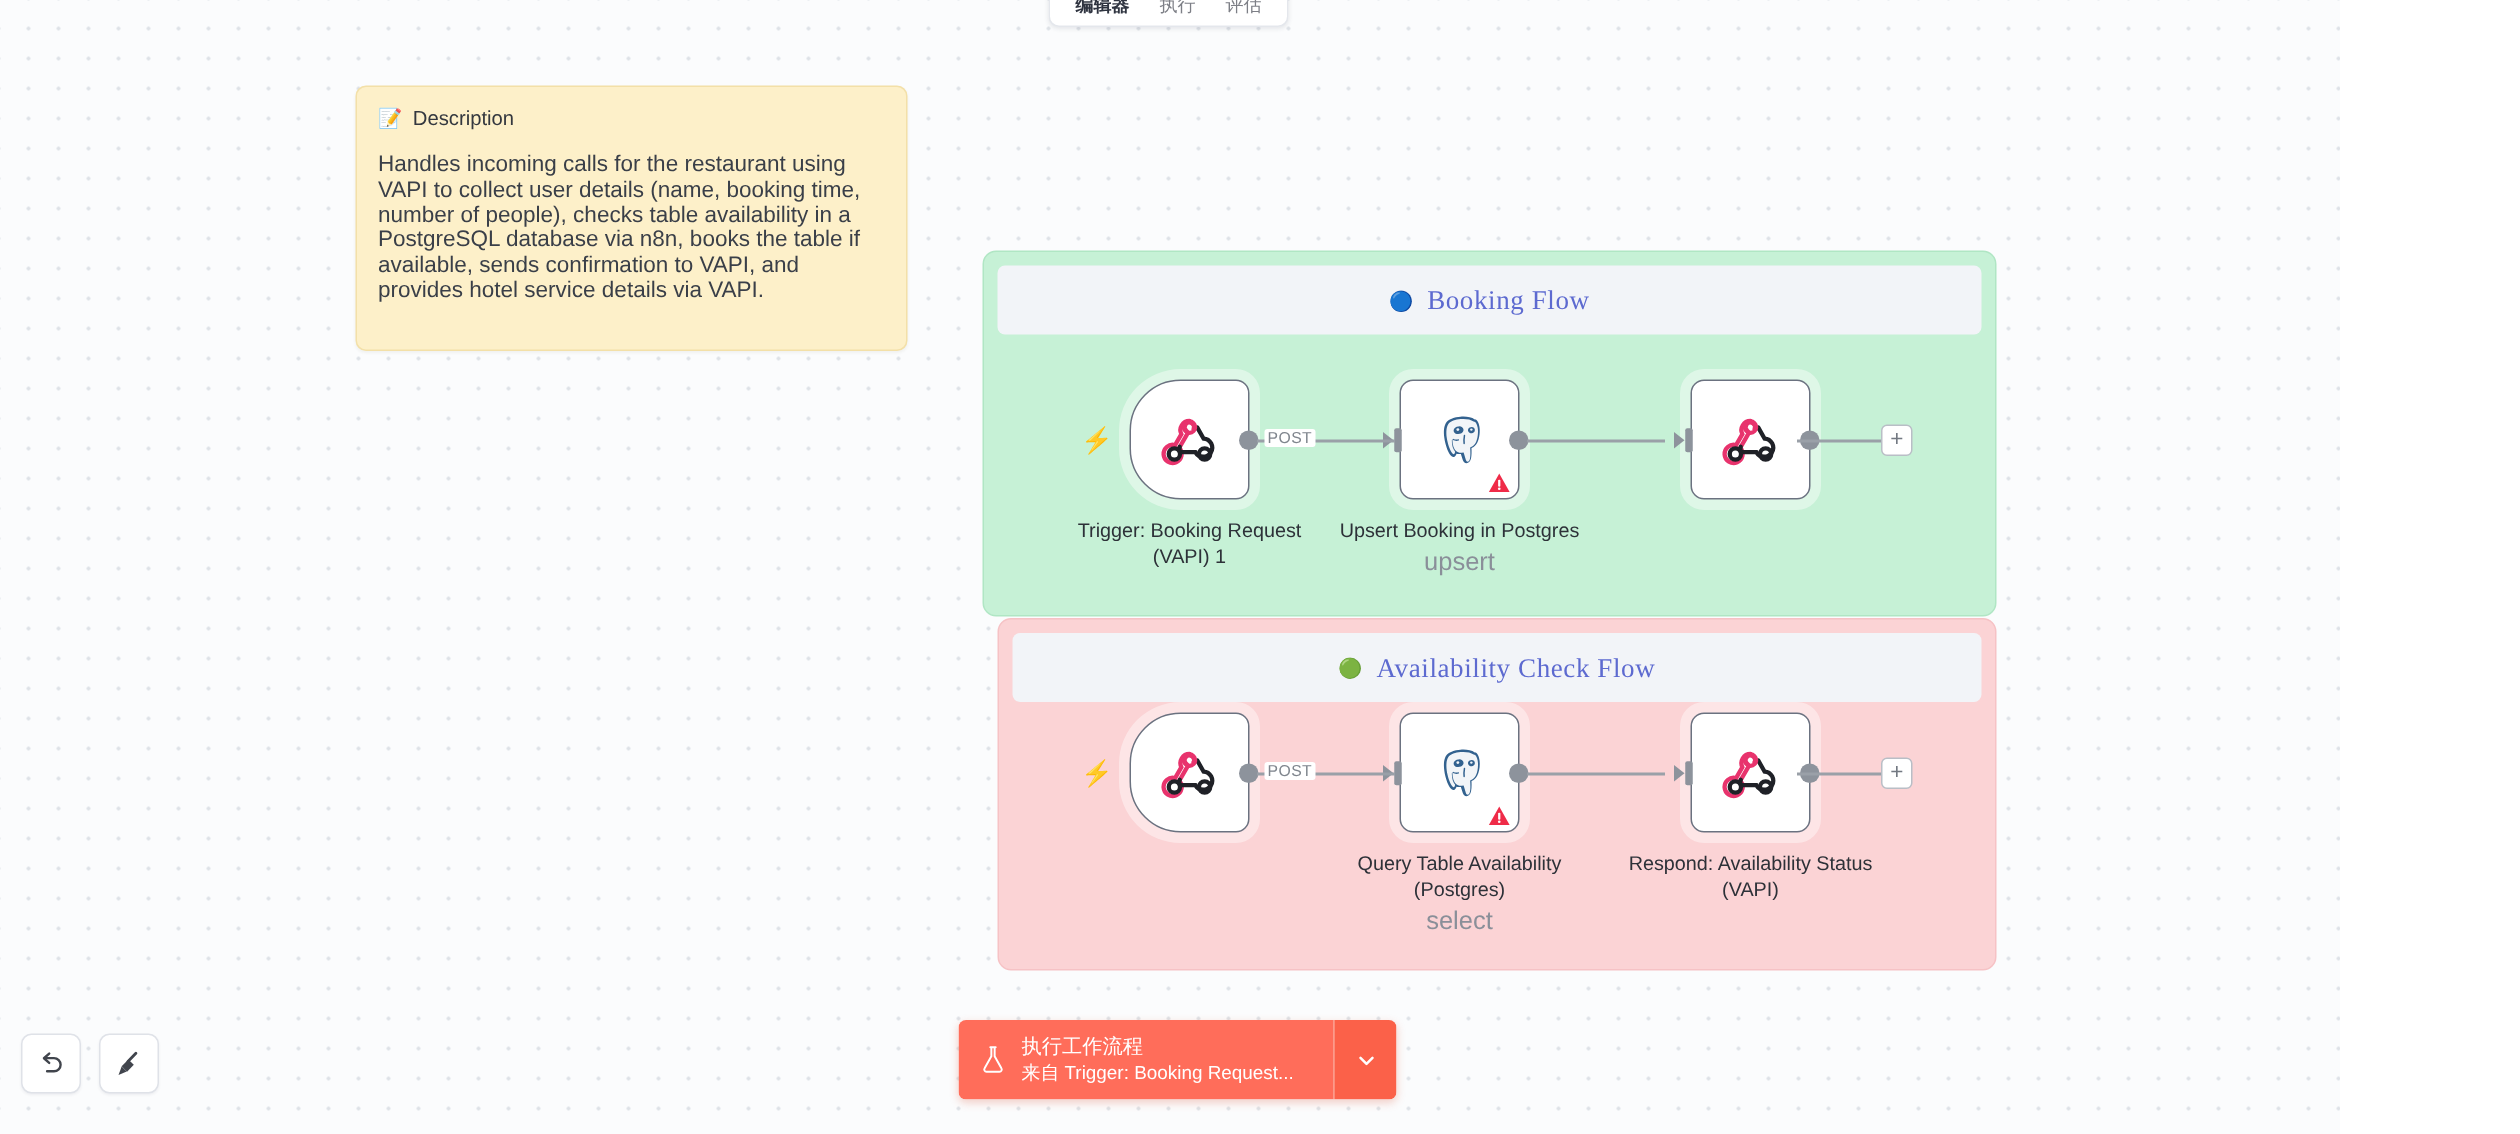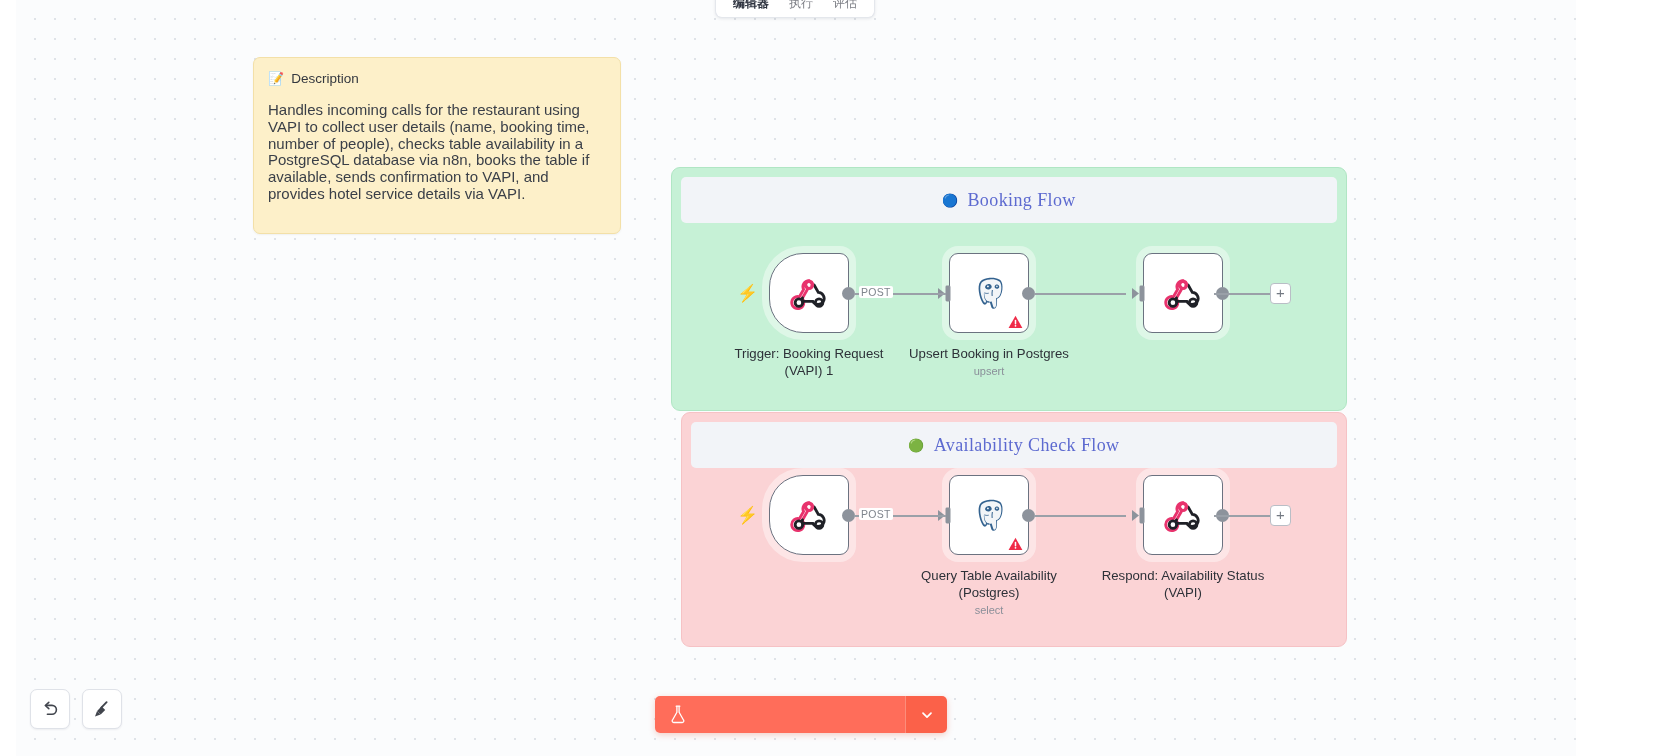--- a/index.html
+++ b/index.html
@@ -12,21 +12,20 @@
   }
 
   #canvas {
     position: relative;
     width: 1560px;
     height: 756px;
     background-color: #fbfcfd;
     background-image: radial-gradient(circle, #dfe3e8 1.1px, transparent 1.1px);
     background-size: 20px 20px;
     background-position: 9px 9px;
-    margin-left: 16px;
   }
 
   
   #tabbar {
     position: absolute;
     left: 699px;
     top: -24px;
     height: 42px;
     display: flex;
     align-items: flex-end;
@@ -141,21 +140,21 @@
   .node-label {
     margin-top: 12px;
     font-size: 13.2px;
     line-height: 17px;
     color: #2d3138;
     text-align: center;
     width: 165px;
   }
   .node-sub {
     margin-top: 3px;
-    font-size: 11px;
+    font-size: 17px;
     color: #8a8f99;
   }
 
   .bolt {
     position: absolute;
     left: -33px;
     top: 31px;
     font-size: 17px;
     color: #ff7a4d;
     line-height: 1;
@@ -449,20 +448,24 @@
         <path d="M5.1 12 3 17.6l5.5-2.2z" fill="#41454d"></path>
       </svg>
     </div>
   </div>
 
   <div id="exec-bar">
     <div id="exec-main">
       <svg class="flask" viewBox="0 0 16 19">
         <path d="M6.2 1.2h3.6M6.9 1.2v6L2.4 15.2a1.5 1.5 0 0 0 1.3 2.3h8.6a1.5 1.5 0 0 0 1.3-2.3L9.1 7.2v-6" fill="none" stroke="#ffffff" stroke-width="1.3" stroke-linecap="round" stroke-linejoin="round"></path>
       </svg>
+      <div id="exec-text">
+        <div class="line1">执行工作流程</div>
+        <div class="line2">来自 Trigger: Booking Request...</div>
+      </div>
     </div>
     <div id="exec-caret">
       <svg width="14" height="14" viewBox="0 0 14 14">
         <path d="M3 5.2 7 9.2l4-4" fill="none" stroke="#ffffff" stroke-width="1.7" stroke-linecap="round" stroke-linejoin="round"></path>
       </svg>
     </div>
   </div>
 
 </div>
 

